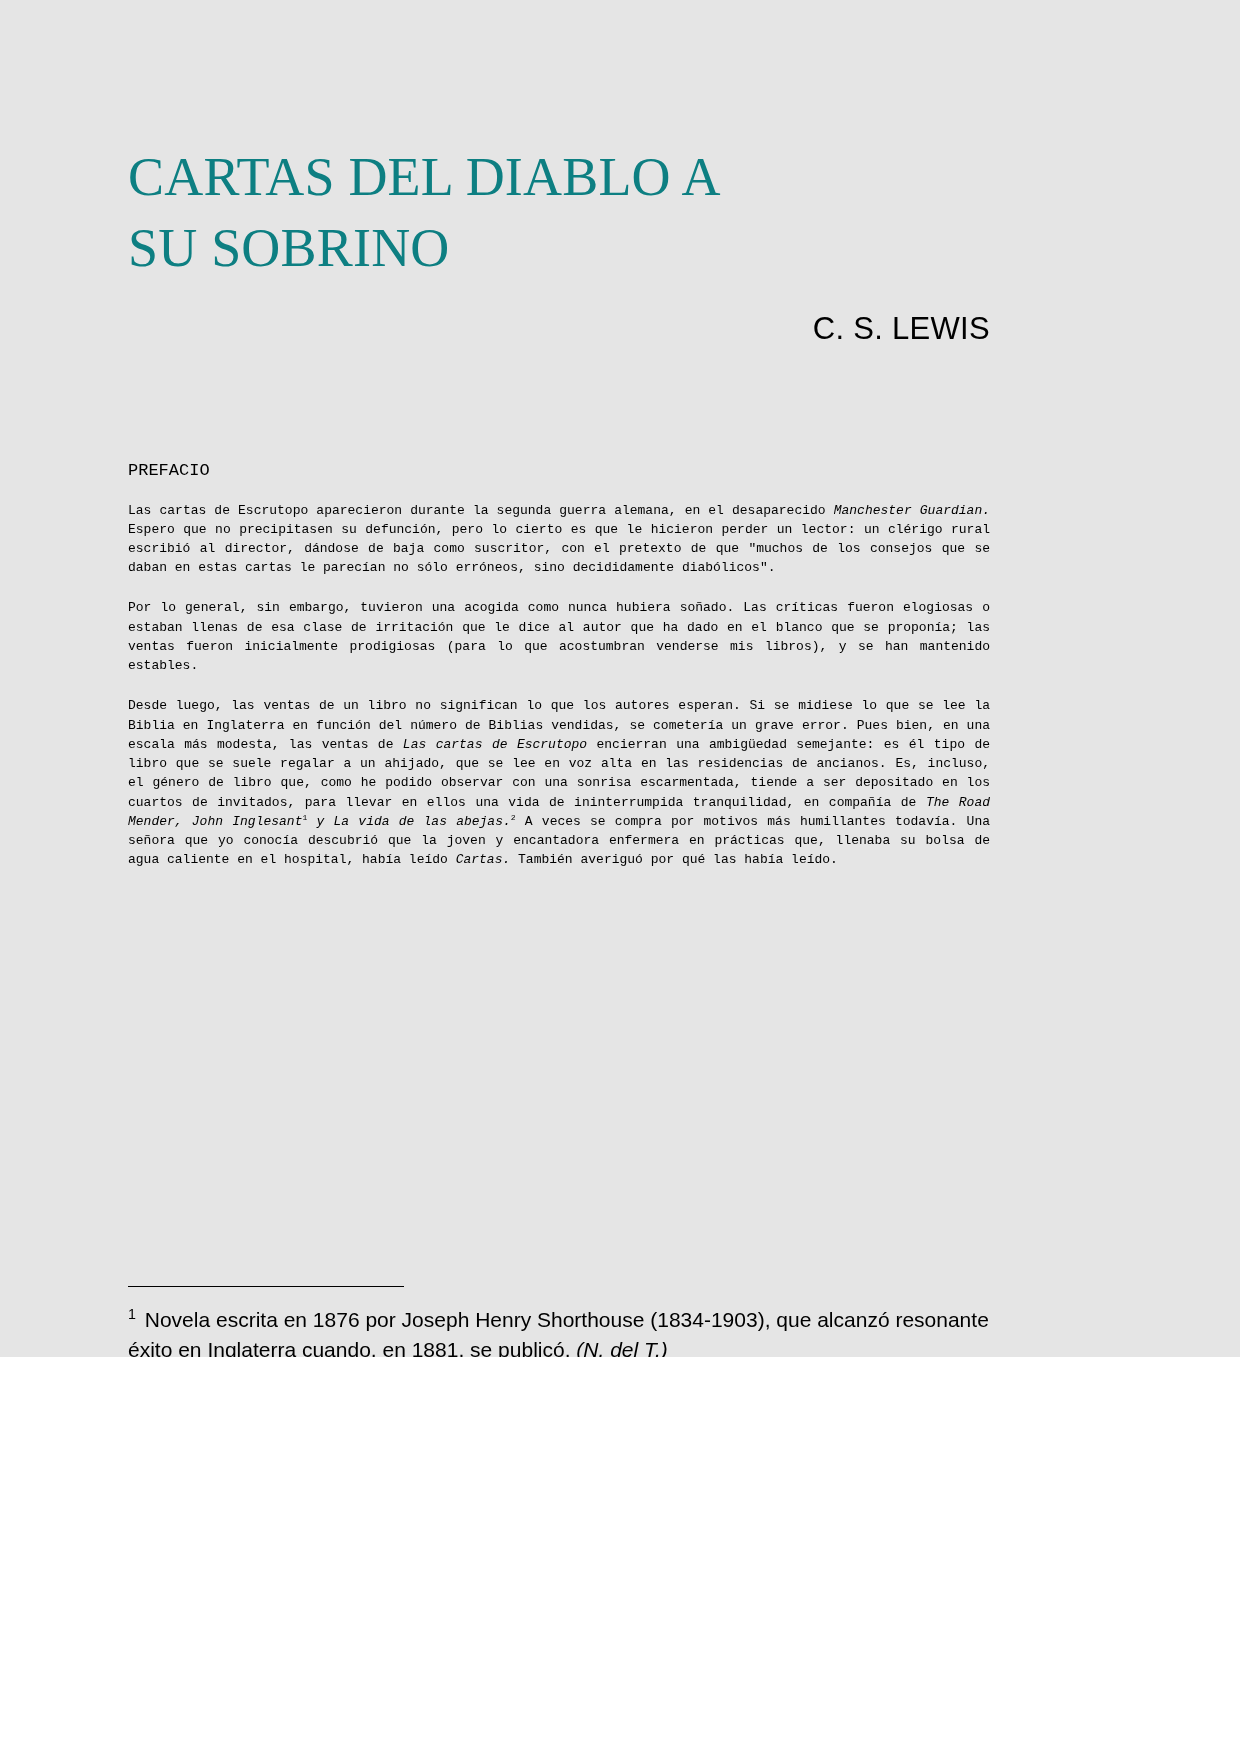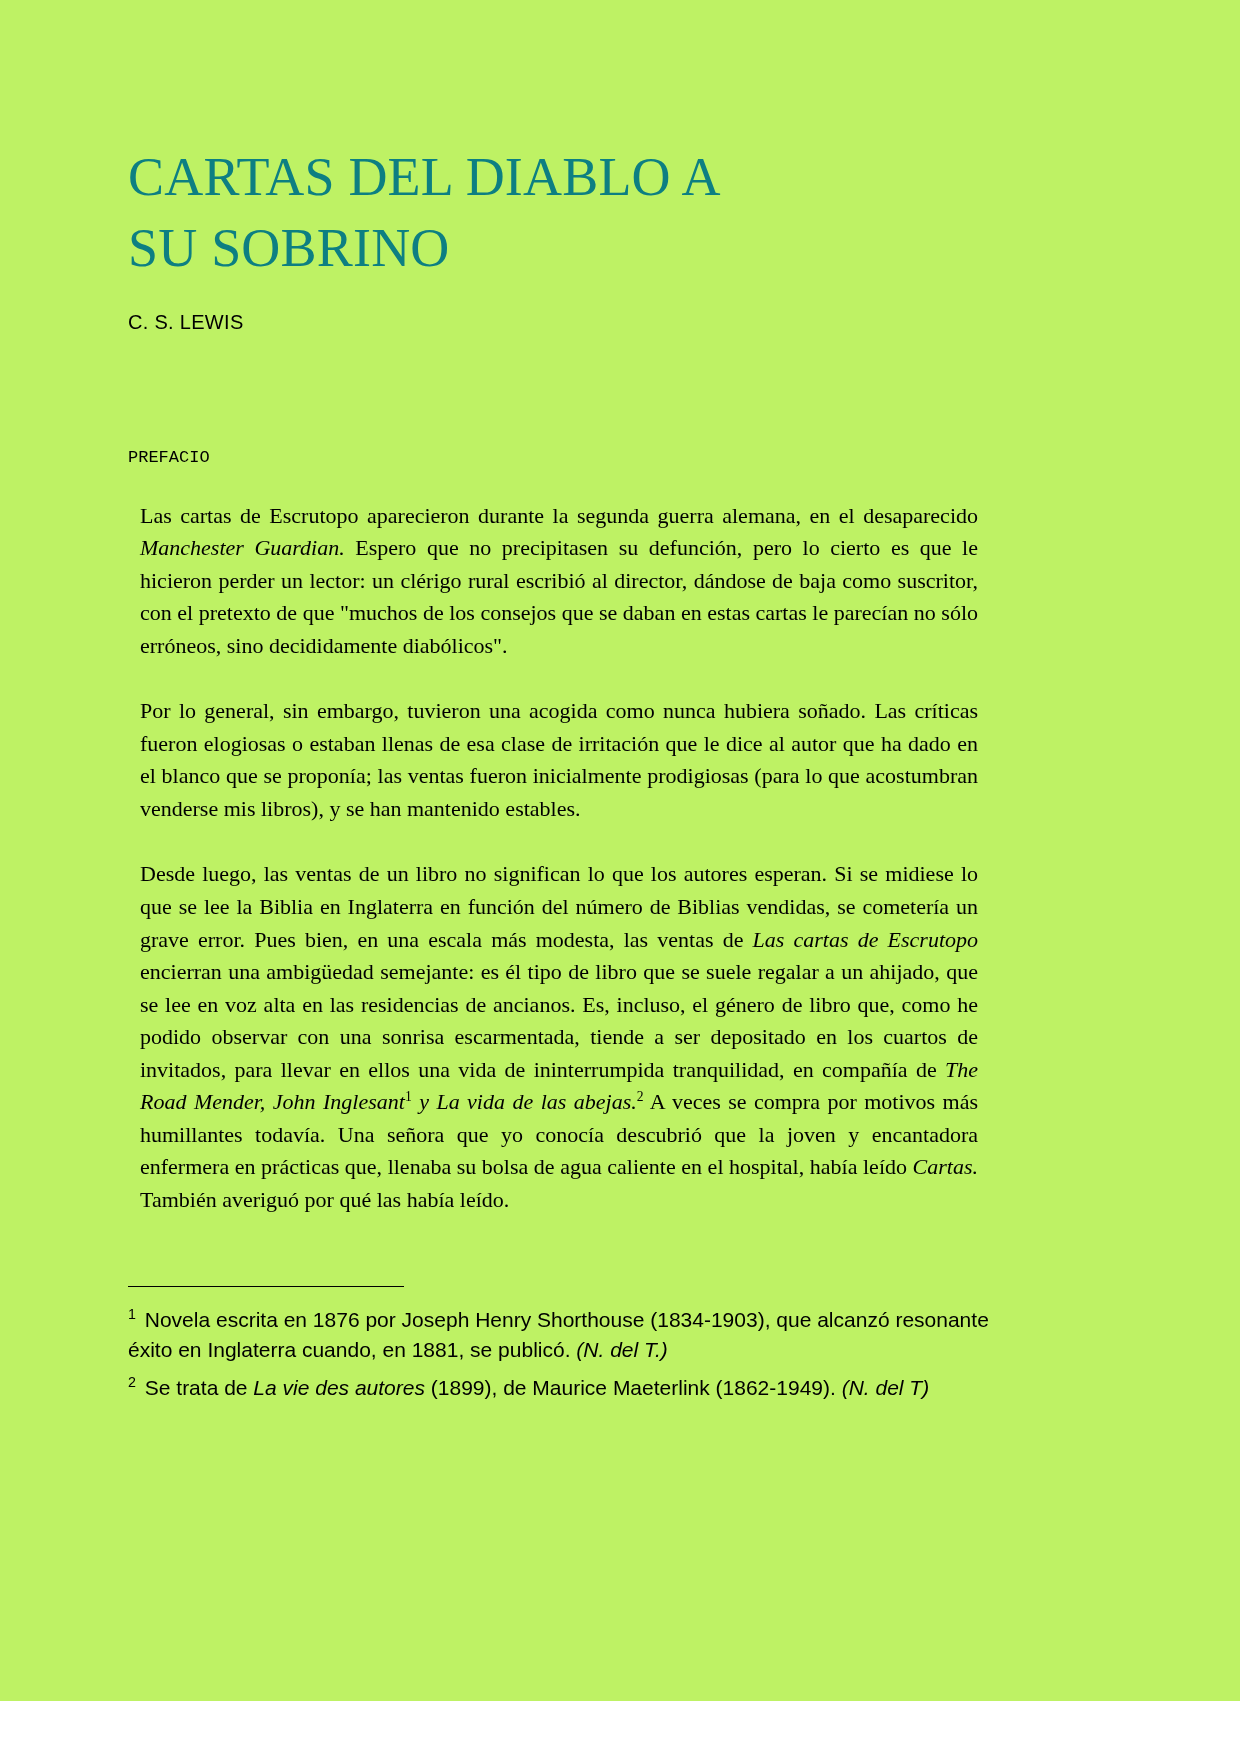--- a/index.html
+++ b/index.html
@@ -7,23 +7,23 @@
     padding: 0;
     background: #ffffff;
   }
   body {
     font-family: "Liberation Sans", sans-serif;
     color: #000000;
   }
   .page {
     position: relative;
     width: 1240px;
-    height: 1701px;
+    height: 1357px;
     margin: 0 auto;
-    background: #bef264;
+    background: #e5e5e5;
     box-sizing: border-box;
     overflow: hidden;
   }
   .content {
     position: absolute;
     left: 128px;
     top: 0;
     width: 862px;
   }
 
@@ -41,45 +41,46 @@
   .doc-subtitle {
     font-family: "Liberation Sans", sans-serif;
     font-style: italic;
     font-size: 16.5px;
     margin: 0;
     padding-top: 28px;
     color: #000;
   }
   .doc-author {
     font-family: "Liberation Sans", sans-serif;
-    font-size: 20px;
+    font-size: 31px;
     margin: 0;
     padding-top: 26px;
     color: #000;
     letter-spacing: 0.3px;
+    text-align: right;
   }
 
   
   .section-heading {
     font-family: Liberation Mono, monospace;
     font-size: 17px;
     font-weight: normal;
     margin: 0;
     padding-top: 114px;
     color: #000;
   }
 
   
   .para {
-    font-family: Liberation Serif, serif;
-    font-size: 22px;
+    font-family: Liberation Mono, monospace;
+    font-size: 13px;
     line-height: 1.48;
     text-align: justify;
     text-justify: inter-word;
-    margin: 12px;
+    margin: 0;
     padding-top: 21px;
     color: #000;
     hyphens: none;
   }
   .para.indented {
     text-indent: 22px;
   }
   .para i, .para em {
     font-style: italic;
   }

